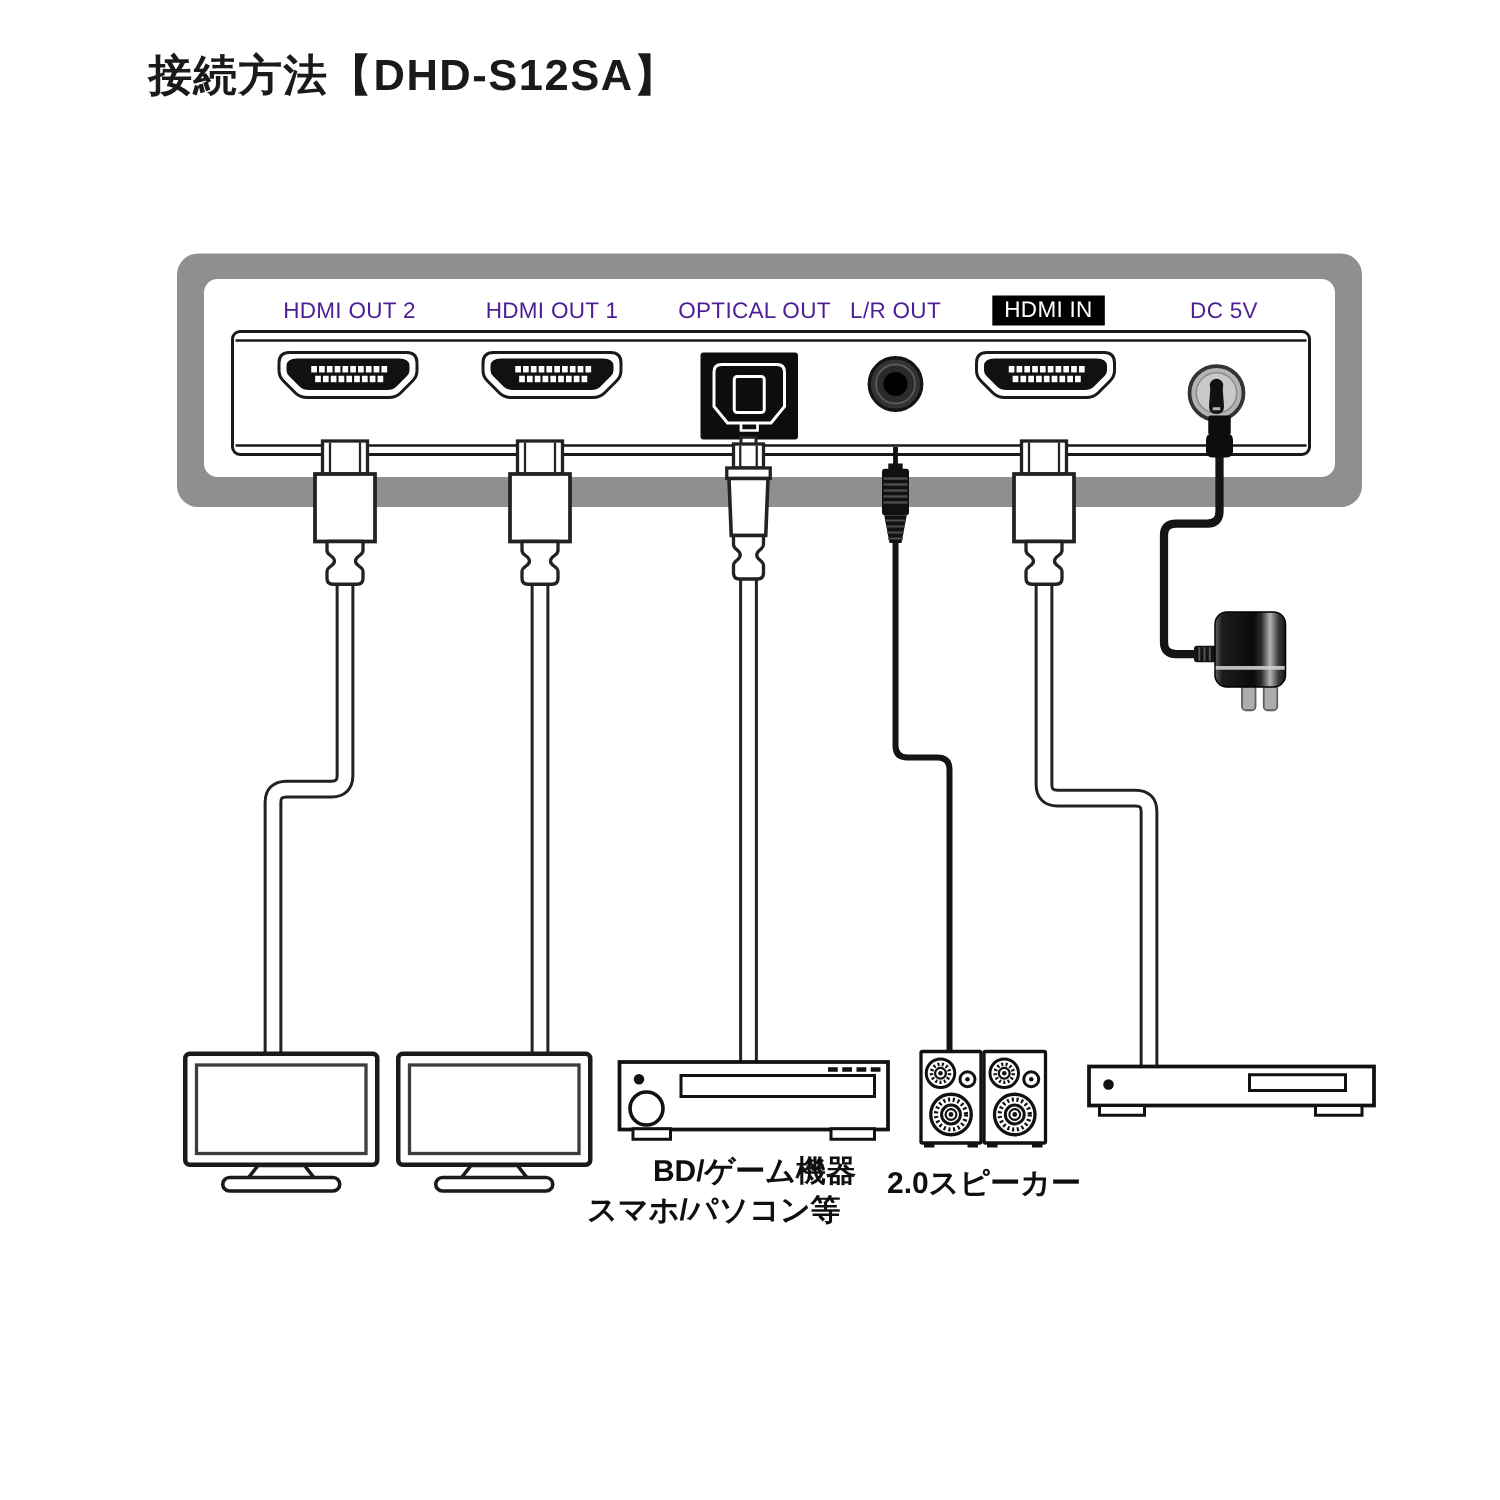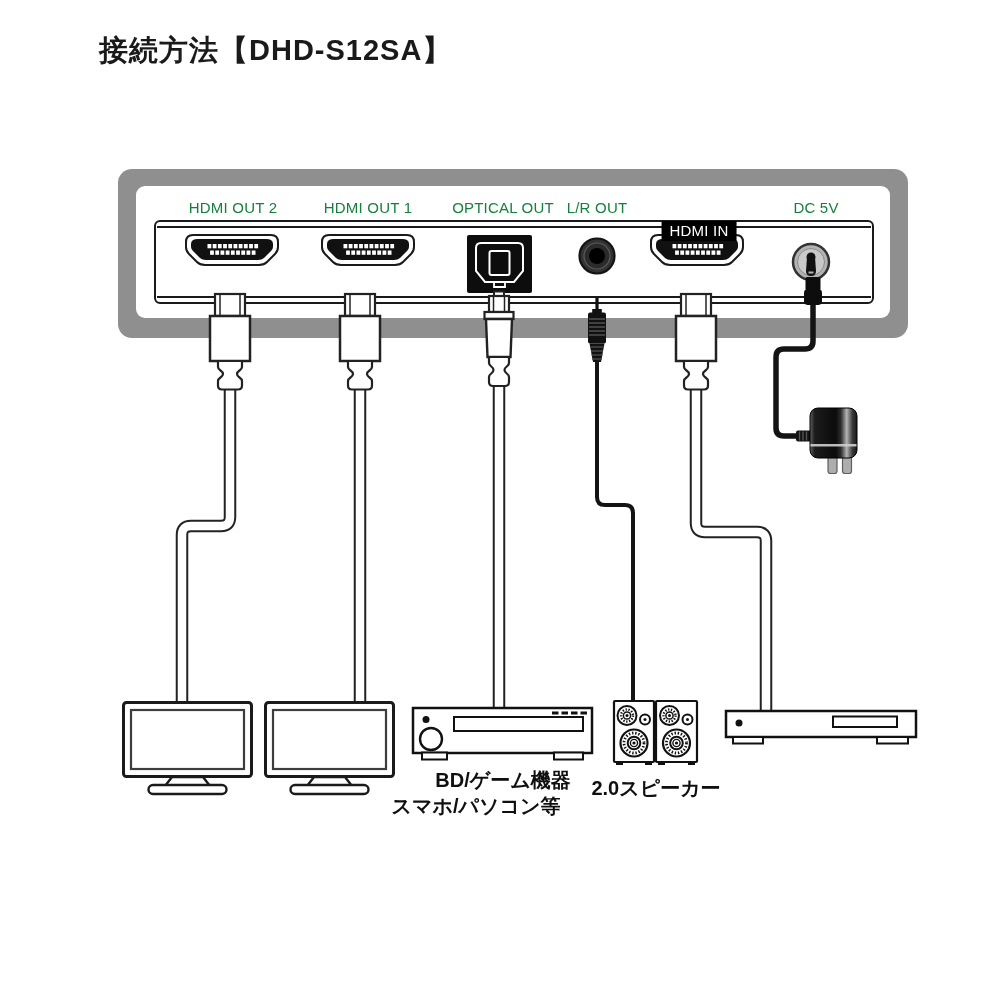--- a/index.html
+++ b/index.html
@@ -6,26 +6,26 @@
   #stage{
     position:relative;width:1000px;height:1000px;background:#ffffff;overflow:hidden;
     font-family:"Liberation Sans","DejaVu Sans",sans-serif;color:#111;
   }
   #diagram-svg{position:absolute;left:0;top:0;}
   .page-title{
     position:absolute;left:55px;top:31px;font-size:29px;font-weight:bold;
     letter-spacing:1px;color:#1a1a1a;white-space:nowrap;margin-left:44px;
   }
   .port-label{
-    position:absolute;transform:translateX(-50%);font-size:15px;color:#15803d;
+    position:absolute;transform:translateX(-50%);font-size:15px;color:#4c1d95;
     white-space:nowrap;letter-spacing:.2px;
   }
   .hdmi-in-badge{
     position:absolute;transform:translateX(-50%);font-size:15px;color:#fff;
-    background:#000;padding:1px 8px 2px 8px;white-space:nowrap;letter-spacing:.2px;margin-top:24px;
+    background:#000;padding:1px 8px 2px 8px;white-space:nowrap;letter-spacing:.2px;
   }
   .dev-label{
     position:absolute;transform:translateX(-50%);font-size:20px;font-weight:bold;
     color:#0f0f0f;white-space:nowrap;
   }
 </style>
 </head>
 <body>
 
 <div id="stage">

